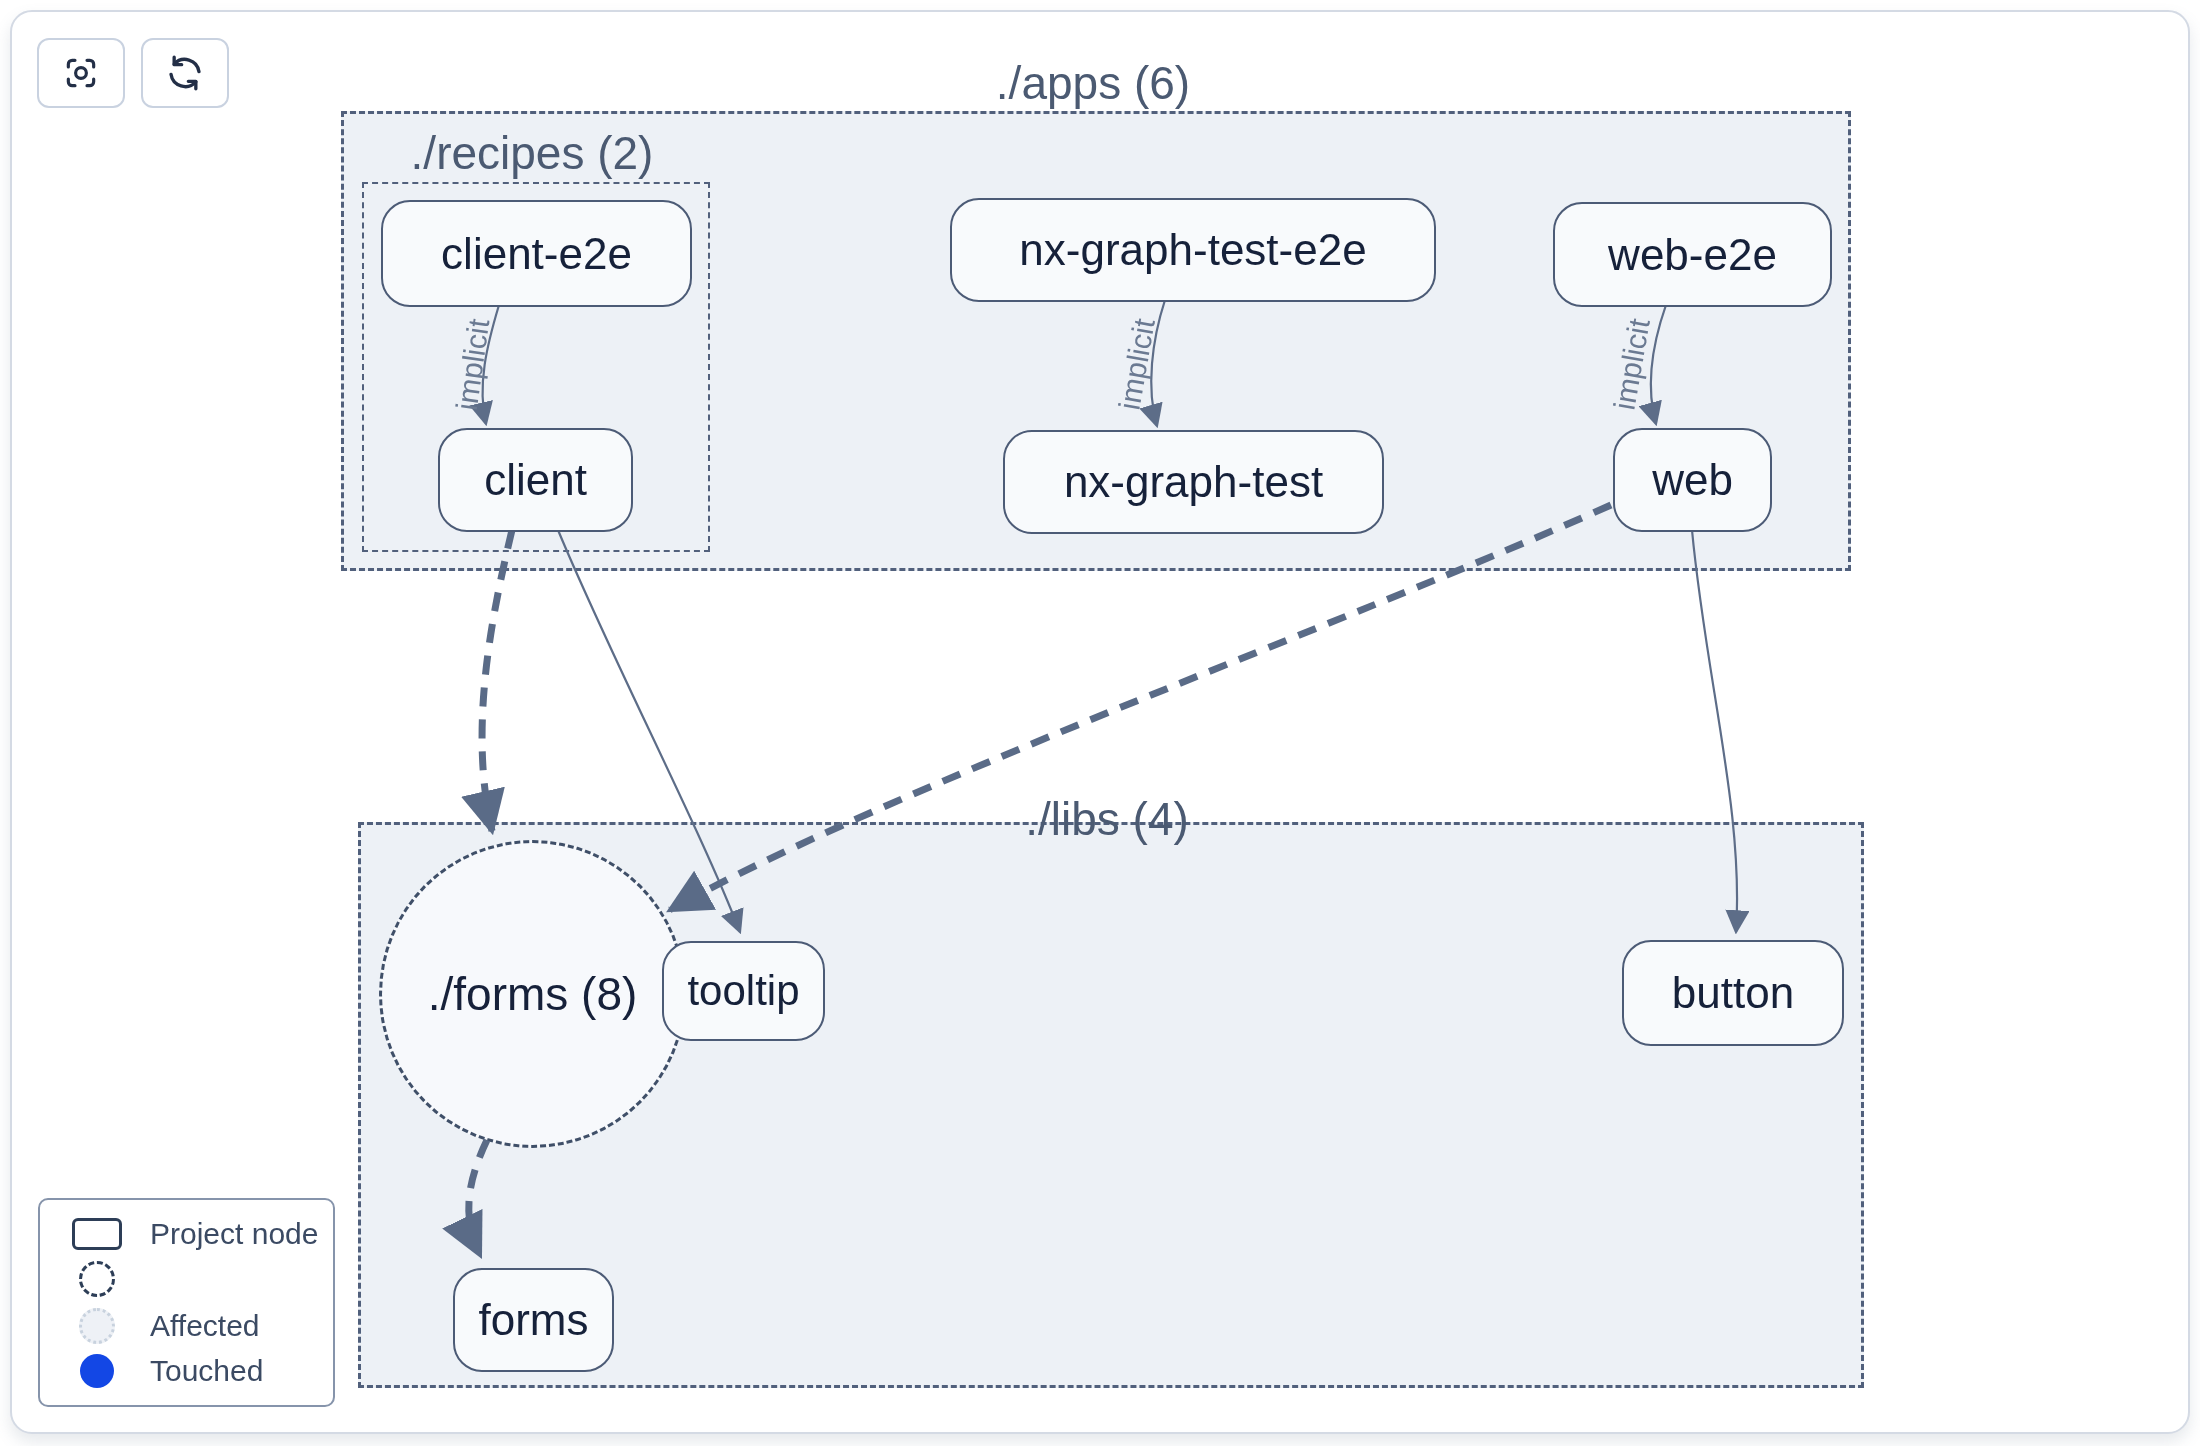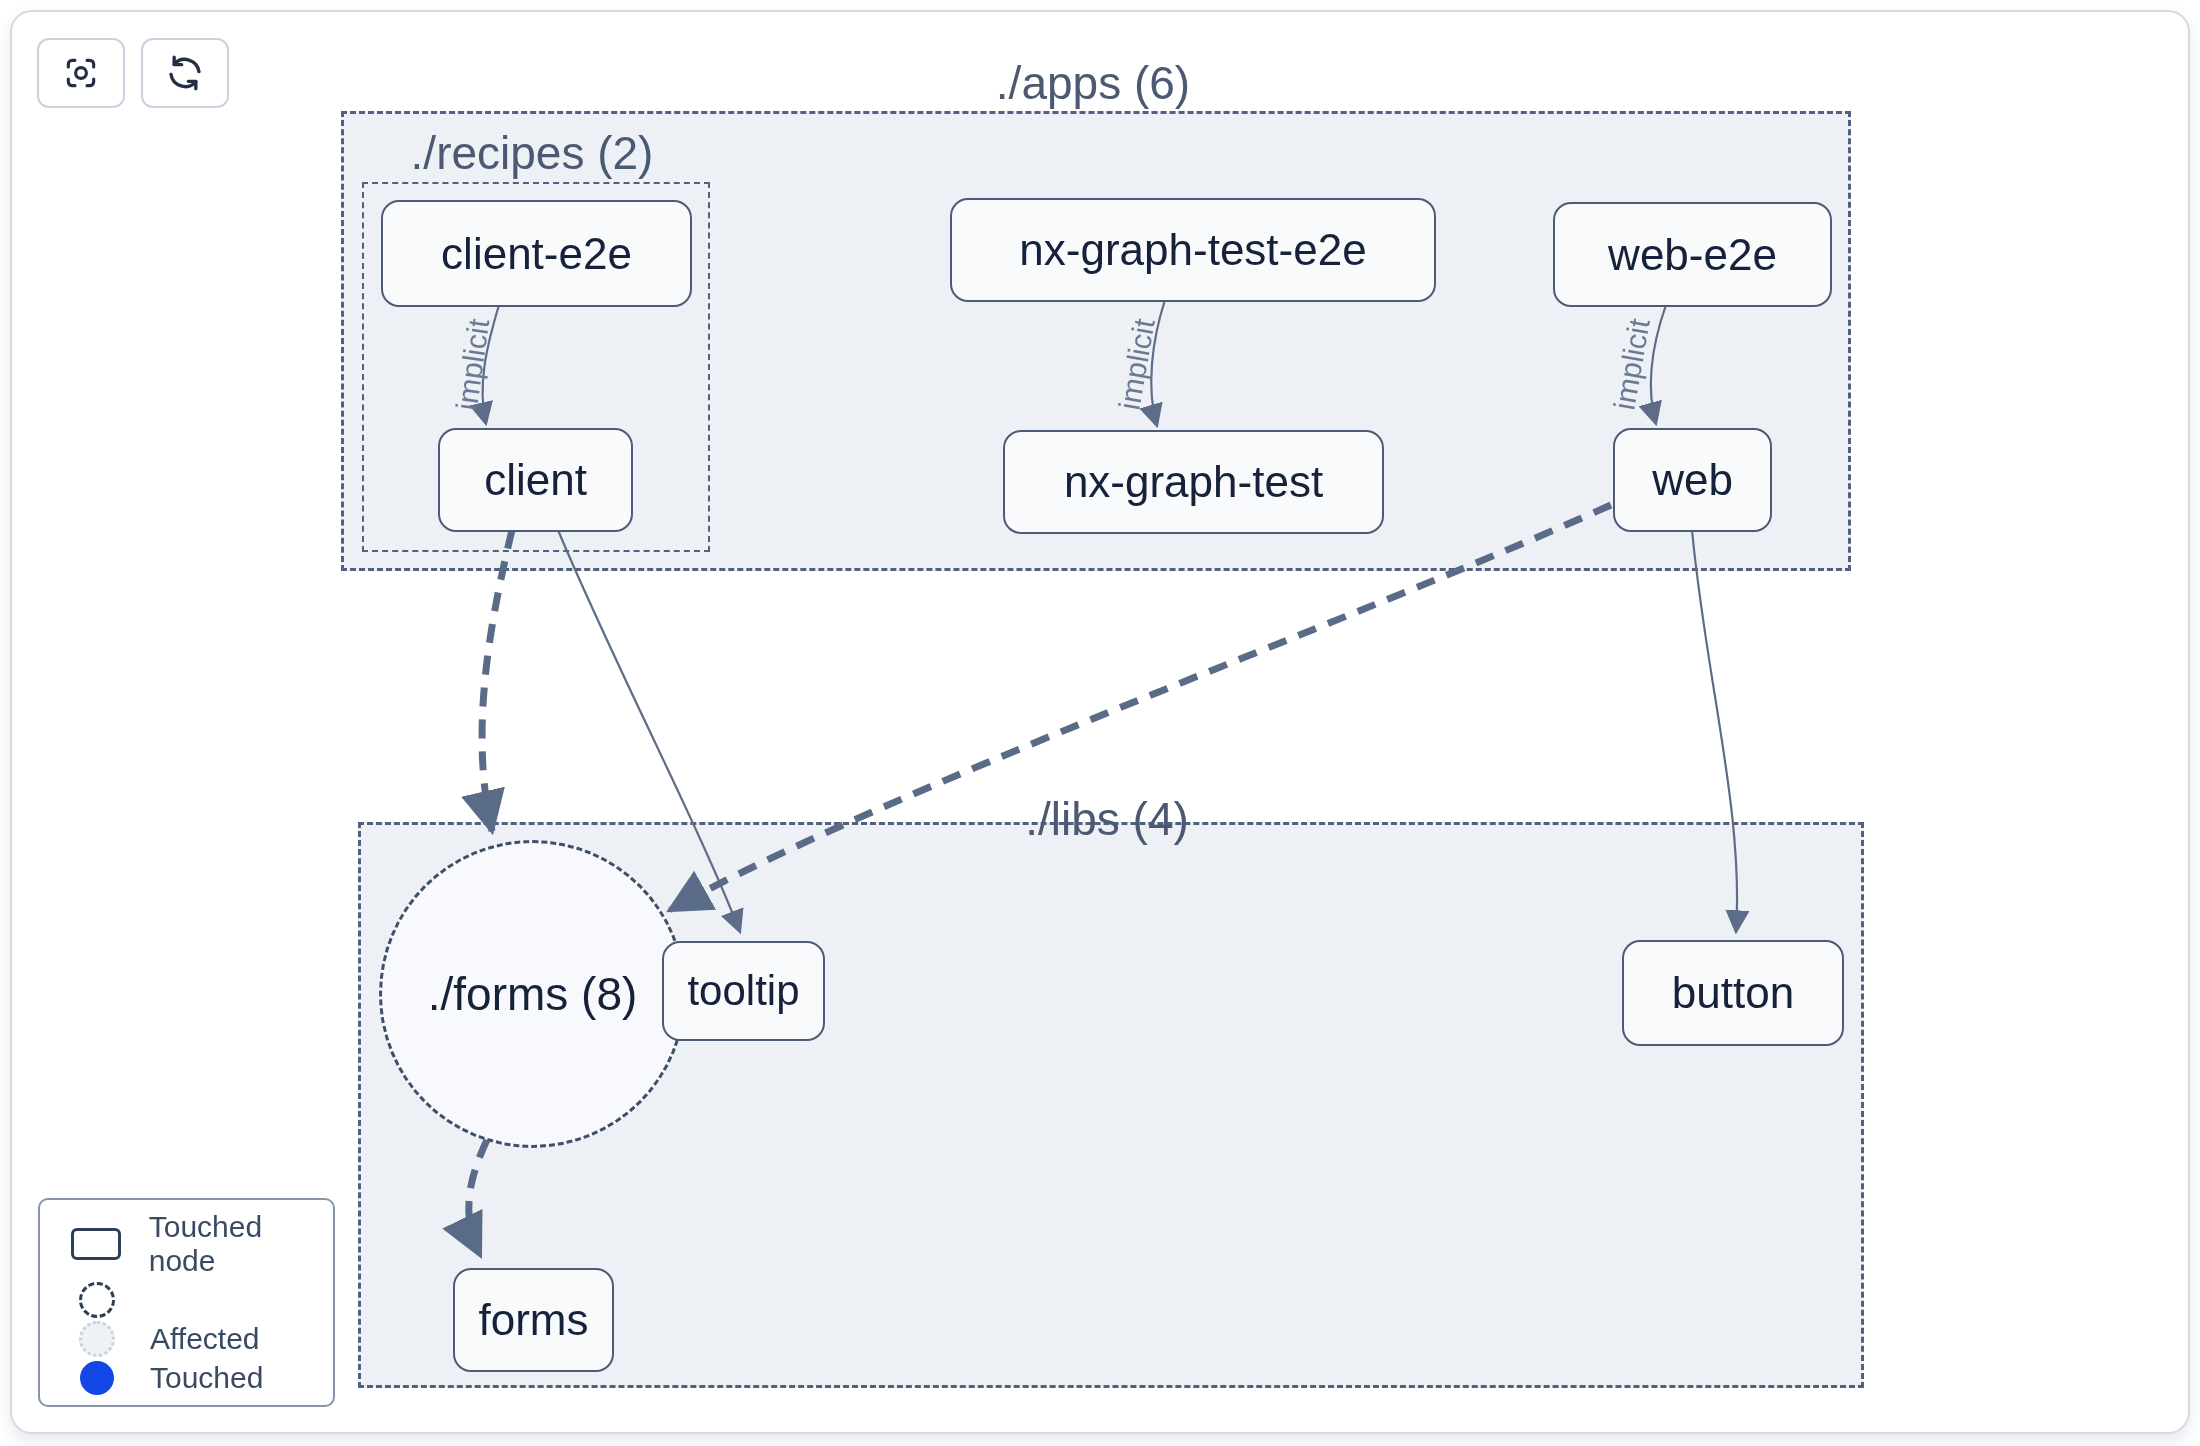--- a/index.html
+++ b/index.html
@@ -21,21 +21,21 @@
   .tool-btn svg{stroke:#232f47;fill:none;stroke-width:2;stroke-linecap:round;stroke-linejoin:round;}
   
   .group{position:absolute;background:#edf1f6;border:3px dashed #51607c;z-index:1;}
   .group.sub{border-width:2px;z-index:2;}
   .group-title{
     position:absolute;transform:translateX(-50%);z-index:3;color:#4b5a72;
     font-size:46px;line-height:58px;white-space:nowrap;
   }
   
   .node{
-    position:absolute;z-index:8;background:#f8fafc;border:2px solid #4c5b76;border-radius:18px;
+    position:absolute;z-index:8;background:#f8fafc;border:2px solid #4c5b76;border-radius:29px;
     display:flex;align-items:center;justify-content:center;color:#16213a;font-size:44px;
     white-space:nowrap;cursor:pointer;
   }
   .composite{
     position:absolute;z-index:4;background:#f7f9fc;border:3px dashed #3f4f68;border-radius:50%;
     display:flex;align-items:center;justify-content:center;color:#16213a;font-size:46px;cursor:pointer;
   }
   
   #edges{position:absolute;left:0;top:0;z-index:6;pointer-events:none;}
   .edge-thin{stroke:#5d6d88;stroke-width:2.2;fill:none;}
@@ -125,21 +125,21 @@
   <div class="node" style="left:1613px;top:428px;width:155px;height:100px;">web</div>
   <div class="node" style="left:662px;top:941px;width:159px;height:96px;font-size:42px;">tooltip</div>
   <div class="node" style="left:1622px;top:940px;width:218px;height:102px;">button</div>
   <div class="node" style="left:453px;top:1268px;width:157px;height:100px;">forms</div>
 
   <div class="legend">
     <div class="legend-row">
       <span class="legend-swatch">
           <span class="sw-project"></span>
         </span>
-      <span class="legend-label">Touched node</span>
+      <span class="legend-label">Project node</span>
     </div>
     <div class="legend-row">
       <span class="legend-swatch">
           <span class="sw-composite"></span>
         </span>
     </div>
     <div class="legend-row">
       <span class="legend-swatch">
           <span class="sw-affected"></span>
         </span>

